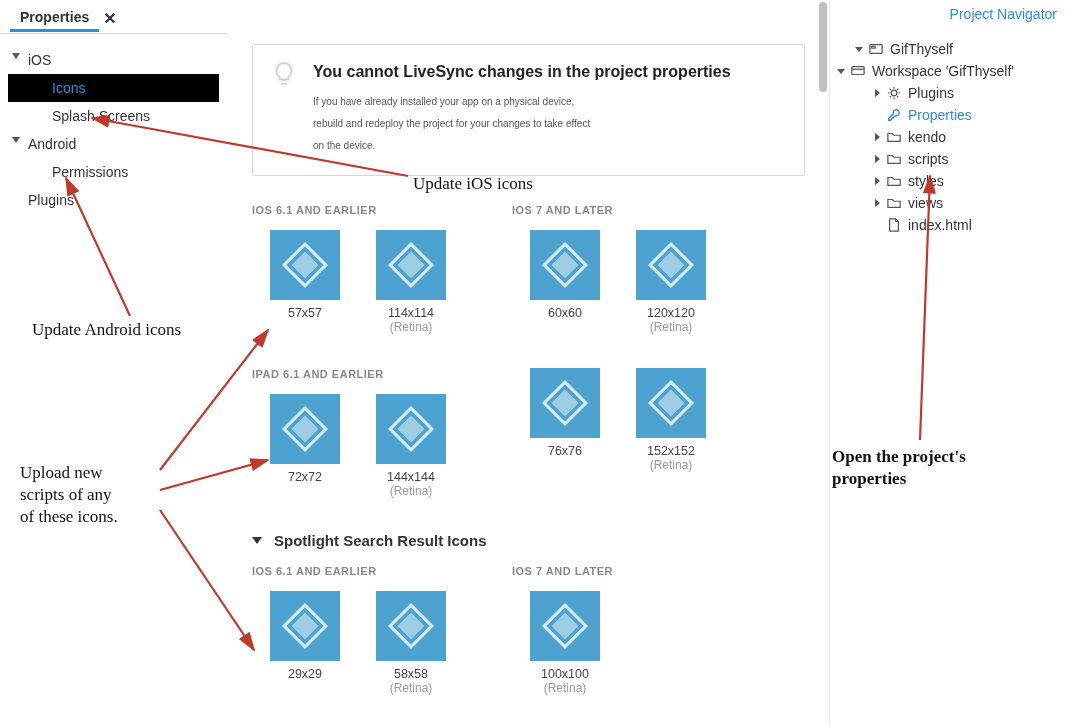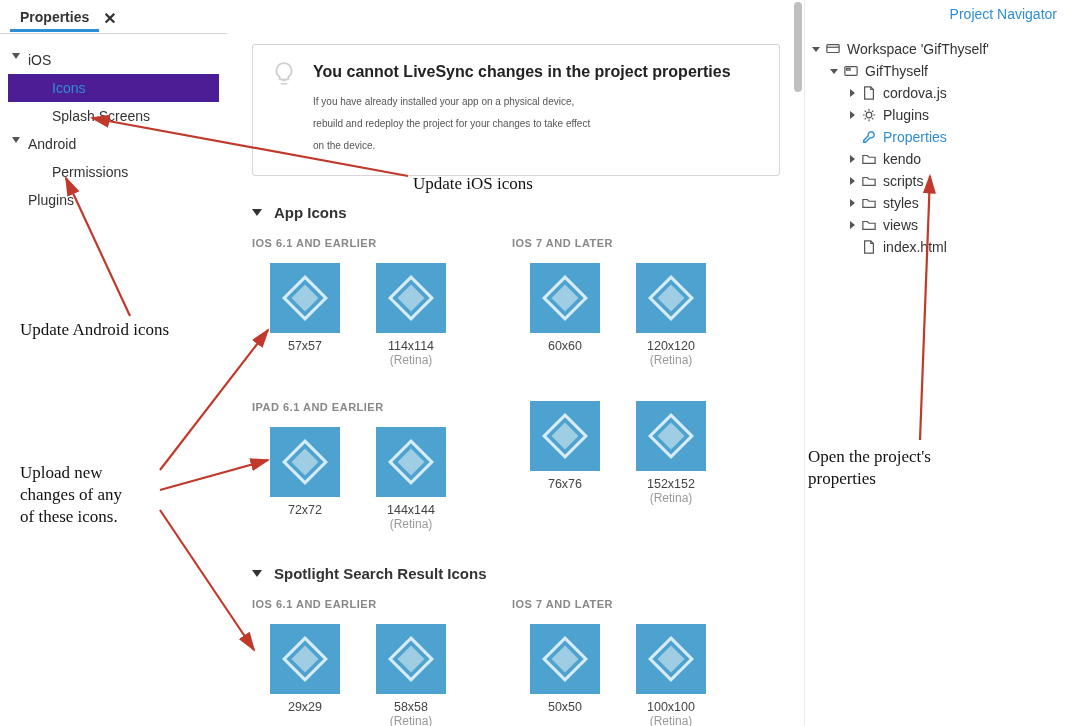--- a/index.html
+++ b/index.html
@@ -6,42 +6,42 @@
   body { font-family: "Helvetica Neue", Helvetica, Arial, sans-serif; font-size: 14px; color: #333; width:1071px; height:726px; position: relative; overflow:hidden; background:#fff;}
   .page { display:flex; height:100%; }
   .left-panel { width:228px; border-right:1px solid #fff; padding-top:4px;}
   .tabbar { display:flex; align-items:center; border-bottom:1px solid #d6d6d6; height:30px; padding-left:10px;}
   .tab { font-weight:600; font-size:14px; color:#333; padding:4px 10px; border-bottom:3px solid #2f8dd6; margin-right:4px;}
   .tab-close { font-size:16px; color:#333; font-weight:bold; cursor:pointer; }
   .nav-tree { padding:12px 8px; font-size:14px; color:#333;}
   .nav-item { padding:4px 4px 4px 20px; position:relative; cursor:pointer; line-height:20px;}
   .nav-item.top { padding-left:20px;}
   .nav-item.sub { padding-left:44px;}
-  .nav-item.selected { background:#4c1d95; color:#2f8dd6;}
+  .nav-item.selected { background:#000000; color:#2f8dd6;}
   .caret { position:absolute; left:4px; top:7px; width:0;height:0; border-left:4px solid transparent; border-right:4px solid transparent; border-top:6px solid #555;}
   .center-wrap { flex:1; position:relative; overflow:hidden;}
   .center { padding:28px 24px 0 24px; overflow-y:auto; height:100%;margin-top:16px;}
   .scroll-thumb { position:absolute; top:2px; right:2px; width:8px; height:90px; background:#c0c0c0; border-radius:4px;}
   .notice { border:1px solid #d6d6d6; border-radius:3px; padding:18px 22px 18px 60px; position:relative; margin-bottom:28px;}
   .bulb { position:absolute; left:18px; top:16px; }
   .bulb svg { width:26px; height:26px; }
   .notice h3 { font-size:16px; font-weight:700; color:#222; margin-bottom:10px;}
   .notice p { font-size:10px; color:#555; line-height:22px;}
   .section-hdr { display:flex; align-items:center; font-weight:700; font-size:15px; margin:14px 0 16px 0; cursor:pointer;}
   .section-hdr .tri { width:0;height:0;border-left:5px solid transparent;border-right:5px solid transparent;border-top:7px solid #333; margin-right:12px;}
   .icon-groups { display:flex; margin-bottom:34px;}
   .col { width:260px;}
   .grp-label { font-size:11px; letter-spacing:.5px; font-weight:700; color:#888; text-transform:uppercase; margin-bottom:14px;}
   .thumbs { display:flex;}
   .thumb-block { width:106px; text-align:center;}
   .thumb { width:70px;height:70px; background:#4ea2cf; margin:0 auto 6px; display:flex; align-items:center; justify-content:center;}
   .thumb svg { width:52px; height:52px; }
   .size-lbl { font-size:12.5px; color:#444;}
   .retina-lbl { font-size:12px; color:#999;}
-  .right-panel { width:267px; border-left:1px solid #ebebeb;}
+  .right-panel { width:242px; border-left:1px solid #ebebeb;}
   .right-hdr { text-align:right; padding:6px 14px; color:#2f8dd6; font-size:14px;}
   .tree { padding:10px 6px; font-size:14px;}
   .tree-row { display:flex; align-items:center; padding:3px 2px; cursor:pointer; white-space:nowrap;}
   .tree-row .arr { width:10px; display:inline-flex; justify-content:center; margin-right:4px;}
   .tree-row .arr.open::before { content:''; width:0;height:0;border-left:4px solid transparent;border-right:4px solid transparent;border-top:5px solid #555; display:inline-block;}
   .tree-row .arr.closed::before { content:''; width:0;height:0;border-top:4px solid transparent;border-bottom:4px solid transparent;border-left:5px solid #555; display:inline-block;}
   .tree-row .ico { width:16px; margin-right:6px; display:inline-flex; align-items:center; justify-content:center; color:#555;}
   .tree-row.selected { color:#2f8dd6;}
   .tree-row.selected .ico { color:#2f8dd6;}
   .ind-0{padding-left:0px} .ind-1{padding-left:18px} .ind-2{padding-left:36px}
@@ -81,24 +81,20 @@
             </svg>
         </div>
         <h3>You cannot LiveSync changes in the project properties</h3>
         <p>
           <span>If you have already installed your app on a physical device,</span><br>
           <span>rebuild and redeploy the project for your changes to take effect</span><br>
           <span>on the device.</span>
         </p>
       </div>
 
-      <div class="section-hdr">
-        <span class="tri"></span>
-        <span>App Icons</span>
-      </div>
 
       <div class="icon-groups">
         <div class="col">
           <div class="grp-label">IOS 6.1 AND EARLIER</div>
           <div class="thumbs">
             <div class="thumb-block">
               <div class="thumb">
                   <svg viewBox="0 0 50 50">
                     <g stroke="#d7ecf6" stroke-width="3" fill="none">
                       <path d="M25 5 L45 25 L25 45 L5 25 Z"></path>
@@ -249,73 +245,52 @@
           <div class="thumbs">
             <div class="thumb-block">
               <div class="thumb">
                   <svg viewBox="0 0 50 50">
                     <g stroke="#d7ecf6" stroke-width="3" fill="none">
                       <path d="M25 5 L45 25 L25 45 L5 25 Z"></path>
                       <path d="M25 12 L38 25 L25 38 L12 25 Z" fill="#9ecde4" stroke="none"></path>
                     </g>
                   </svg>
                 </div>
-              <div class="size-lbl">50x50</div>
-            </div>
-            <div class="thumb-block">
-              <div class="thumb">
-                  <svg viewBox="0 0 50 50">
-                    <g stroke="#d7ecf6" stroke-width="3" fill="none">
-                      <path d="M25 5 L45 25 L25 45 L5 25 Z"></path>
-                      <path d="M25 12 L38 25 L25 38 L12 25 Z" fill="#9ecde4" stroke="none"></path>
-                    </g>
-                  </svg>
-                </div>
               <div class="size-lbl">100x100</div>
               <div class="retina-lbl">(Retina)</div>
             </div>
           </div>
         </div>
       </div>
 
     </div>
   </div>
 
   <div class="right-panel">
     <div class="right-hdr">Project Navigator</div>
     <div class="tree">
+      <div class="tree-row ind-1">
+        <span class="arr open"></span>
+        <span class="ico">
+            <svg viewBox="0 0 16 16" fill="none" stroke="#555" stroke-width="1.4">
+              <rect x="1" y="3" width="14" height="10" rx="1"></rect>
+              <rect x="3" y="5" width="4" height="2"></rect>
+            </svg>
+          </span>
+        <span>GifThyself</span>
+      </div>
       <div class="tree-row ind-0">
         <span class="arr open"></span>
         <span class="ico">
             <svg viewBox="0 0 16 16" fill="none" stroke="#555" stroke-width="1.4">
               <rect x="1" y="3" width="14" height="9" rx="1"></rect>
               <line x1="1" y1="6" x2="15" y2="6"></line>
             </svg>
           </span>
         <span>Workspace 'GifThyself'</span>
-      </div>
-      <div class="tree-row ind-1">
-        <span class="arr open"></span>
-        <span class="ico">
-            <svg viewBox="0 0 16 16" fill="none" stroke="#555" stroke-width="1.4">
-              <rect x="1" y="3" width="14" height="10" rx="1"></rect>
-              <rect x="3" y="5" width="4" height="2"></rect>
-            </svg>
-          </span>
-        <span>GifThyself</span>
-      </div>
-      <div class="tree-row ind-2">
-        <span class="arr closed"></span>
-        <span class="ico">
-            <svg viewBox="0 0 16 16" fill="none" stroke="#555" stroke-width="1.4">
-              <path d="M3 1h7l3 3v11H3z"></path>
-              <path d="M10 1v3h3"></path>
-            </svg>
-          </span>
-        <span>cordova.js</span>
       </div>
       <div class="tree-row ind-2">
         <span class="arr closed"></span>
         <span class="ico">
             <svg viewBox="0 0 16 16" fill="none" stroke="#555" stroke-width="1.4">
               <circle cx="8" cy="8" r="3.2"></circle>
               <path d="M8 1v2M8 13v2M1 8h2M13 8h2M3 3l1.5 1.5M11.5 11.5L13 13M13 3l-1.5 1.5M4.5 11.5L3 13"></path>
             </svg>
           </span>
         <span>Plugins</span>
@@ -373,27 +348,27 @@
               <path d="M10 1v3h3"></path>
             </svg>
           </span>
         <span>index.html</span>
       </div>
     </div>
   </div>
 </div>
 
 <div class="annotation" style="left:413px; top:166px;margin-top:8px;">Update iOS icons</div>
-<div class="annotation" style="left:20px; top:320px;">Update Android icons</div>
+<div class="annotation" style="left:32px; top:320px;">Update Android icons</div>
 <div class="annotation" style="left:20px; top:462px; line-height:22px;">
   <span>Upload new</span><br>
-  <span>changes of any</span><br>
+  <span>scripts of any</span><br>
   <span>of these icons.</span>
 </div>
-<div class="annotation" style="left:808px; top:446px; line-height:22px;">
+<div class="annotation" style="left:832px; top:446px; line-height:22px;font-weight:bold;">
   <span>Open the project's</span><br>
   <span>properties</span>
 </div>
 
 <svg class="overlay" width="1071" height="726">
   <defs>
     <marker id="ah" markerWidth="10" markerHeight="10" refX="8" refY="3" orient="auto">
       <path d="M0,0 L9,3 L0,6 Z" fill="#c0392b"></path>
     </marker>
   </defs>

